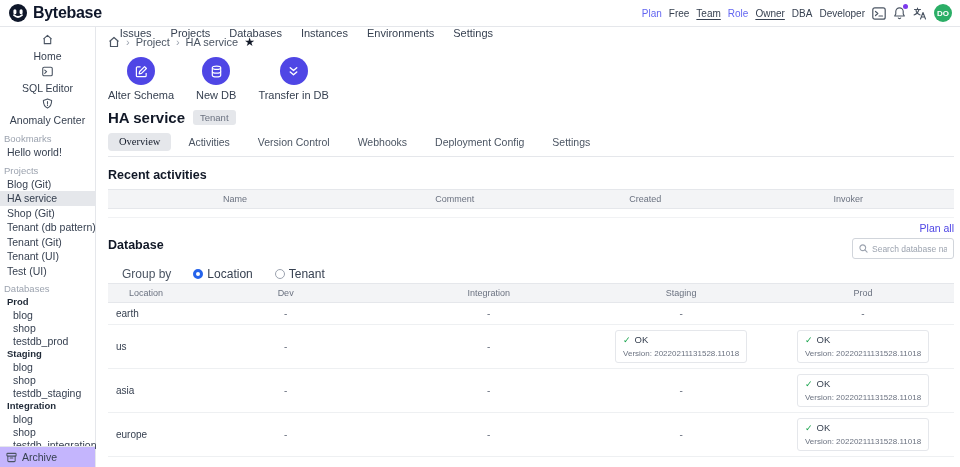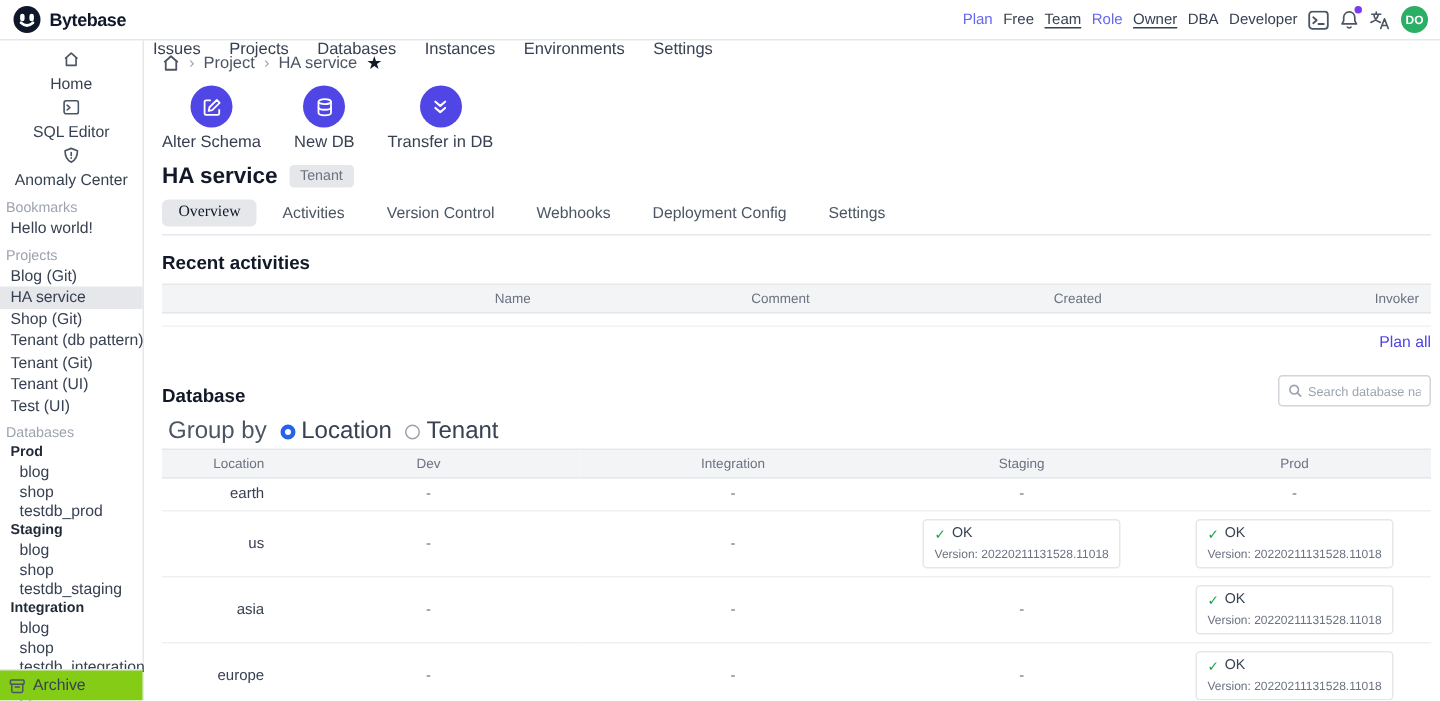--- a/index.html
+++ b/index.html
@@ -4,73 +4,73 @@
 <style>
   * { box-sizing: border-box; }
   html,body { margin:0; padding:0; }
   body {
     width:960px; height:467px; overflow:hidden;
     font-family:"Liberation Sans", sans-serif;
     color:#1f2937; background:#fff; font-size:11px;
   }
   
   .navbar { height:27px; display:flex; align-items:center; padding:0 8px; border-bottom:1px solid #e5e7eb; }
-  .brand { display:flex; align-items:center; gap:5px; font-weight:bold; font-size:12px; color:#0f172a; letter-spacing:-0.3px; }
+  .brand { display:flex; align-items:center; gap:5px; font-weight:bold; font-size:16px; color:#0f172a; letter-spacing:-0.3px; }
   .nav-links { display:flex; gap:19px; margin-left:18px; font-size:11px; color:#374151; }
   .nav-links span { cursor:pointer;margin-top:40px; }
   .nav-right { margin-left:auto; display:flex; align-items:center; gap:7px; font-size:10px; color:#374151; }
   .accent-text { color:#6366f1; }
   .u { text-decoration:underline; text-underline-offset:2px; cursor:pointer; }
   .icon-btn { display:inline-flex; align-items:center; justify-content:center; position:relative; cursor:pointer; color:#4b5563; }
   .bell-dot { position:absolute; top:-2px; right:-2px; width:5px; height:5px; border-radius:50%; background:#7c3aed; }
   .avatar { width:18px; height:18px; border-radius:50%; background:#2bae66; color:#fff; font-size:8px; font-weight:bold; display:flex; align-items:center; justify-content:center; }
   
   .app { display:flex; height:440px; }
   .sidebar { width:96px; border-right:1px solid #e5e7eb; position:relative; font-size:10.5px; color:#374151; flex-shrink:0; padding-top:5px; }
   .srow { display:flex; align-items:center; gap:5px; padding:2px 5px; line-height:12px; cursor:pointer;flex-direction:column; }
   .sheader { color:#9ca3af; font-size:9.5px; padding:5px 4px 1px; line-height:11px; }
   .sitem { padding:2px 0 2px 7px; line-height:10.5px; cursor:pointer; white-space:nowrap; }
   .sitem.active { background:#e5e7eb; }
   .dbgroup { font-weight:bold; font-size:9.5px; color:#1f2937; padding:2px 0 1px 7px; line-height:10px; }
   .dbitem { padding:1.5px 0 1.5px 13px; line-height:10px; cursor:pointer; white-space:nowrap; }
-  .archive-bar { position:absolute; left:0; right:0; bottom:0; border-top:1px solid #e5e7eb; display:flex; align-items:center; gap:5px; padding:4px 6px; background:#84cc16; cursor:pointer; }
+  .archive-bar { position:absolute; left:0; right:0; bottom:0; border-top:1px solid #e5e7eb; display:flex; align-items:center; gap:5px; padding:4px 6px; background:#c4b5fd; cursor:pointer; }
   
   .main { flex:1; padding:0 6px 0 12px; overflow:hidden; }
   .breadcrumb { display:flex; align-items:center; gap:6px; padding:8px 0 4px; color:#4b5563; font-size:11px; }
   .crumb { cursor:pointer; }
   .sep { color:#9ca3af; }
   .star { color:#111827; font-size:12px; cursor:pointer; }
   .quick-actions { display:flex; gap:22px; margin:4px 0 8px; }
   .qa { display:flex; flex-direction:column; align-items:center; gap:4px; font-size:11px; color:#374151; cursor:pointer; }
   .qa-circle { width:28px; height:28px; border-radius:50%; background:#4f46e5; color:#fff; display:flex; align-items:center; justify-content:center; }
   .title-row { display:flex; align-items:center; gap:8px; margin:2px 0 7px; }
   .page-title { font-size:15px; font-weight:bold; color:#111827; }
   .badge { background:#e5e7eb; color:#6b7280; font-size:9.5px; padding:2px 7px; border-radius:3px; }
   .tabs { display:flex; gap:6px; border-bottom:1px solid #e5e7eb; padding-bottom:5px; }
   .tab { font-size:10.5px; color:#4b5563; padding:3px 11px; border-radius:4px; cursor:pointer; }
   .tab.active { background:#e5e7eb; color:#111827;font-family:Liberation Serif, serif; }
   .section-title { font-size:12.5px; font-weight:bold; color:#111827; margin:11px 0 7px; }
   table { width:100%; border-collapse:collapse; table-layout:fixed; }
-  th { background:#f3f4f6; color:#6b7280; font-weight:normal; font-size:9px; padding:4px 8px; text-align:right;
+  th { background:#f3f4f6; color:#6b7280; font-weight:normal; font-size:9px; padding:4px 8px; text-align:center;
        border-top:1px solid #e5e7eb; border-bottom:1px solid #e5e7eb; }
   .empty-row td { height:9px; border-bottom:1px solid #f1f2f4; }
   .view-all-row { text-align:right; margin-top:4px; }
   .view-all { color:#4f46e5; font-size:10.5px; cursor:pointer; }
-  .db-head { display:flex; justify-content:space-between; align-items:flex-end; margin-top:16px; }
+  .db-head { display:flex; justify-content:space-between; align-items:flex-start; margin-top:4px; }
   .search-box { display:flex; align-items:center; gap:4px; border:1px solid #d1d5db; border-radius:3px; padding:3px 6px; width:102px; height:21px; color:#9ca3af; background:#fff; }
   .search-box input { border:none; outline:none; width:100%; font-size:8.5px; font-family:"Liberation Sans",sans-serif; color:#374151; padding:0; }
   .search-box input::placeholder { color:#9ca3af; }
-  .groupby { display:flex; align-items:center; gap:9px; margin:8px 4px 2px; font-size:16px; color:#4b5563; }
+  .groupby { display:flex; align-items:center; gap:22px; margin:8px 14px 2px; font-size:12px; color:#4b5563; }
   .radio-opt { display:flex; align-items:center; gap:4px; color:#374151; cursor:pointer; }
   .radio { width:10px; height:10px; border-radius:50%; border:1px solid #9ca3af; background:#fff; }
   .radio.checked { border:3px solid #2563eb; }
   .tenant-name { font-size:11.5px; font-weight:bold; color:#111827; margin:10px 0 6px; }
   .matrix th.c, .matrix td.c { text-align:center; }
   .matrix td { border-bottom:1px solid #eef0f2; font-size:10px; color:#374151; padding:5px 8px; }
-  .matrix td.loc { font-size:10px;text-align:right; }
+  .matrix td.loc { font-size:10px; }
   .dash { color:#6b7280; }
   .ok-card { display:inline-block; text-align:left; background:#fff; border:1px solid #e5e7eb; border-radius:3px; padding:3px 7px 4px; cursor:pointer; }
   .ok-line { display:flex; align-items:center; gap:4px; font-size:9.5px; color:#374151; }
   .check { color:#16a34a; font-size:9px; }
   .version { color:#6b7280; font-size:8px; margin-top:4px; white-space:nowrap; }
   svg { display:block; }
 </style>
 </head>
 <body>
 

